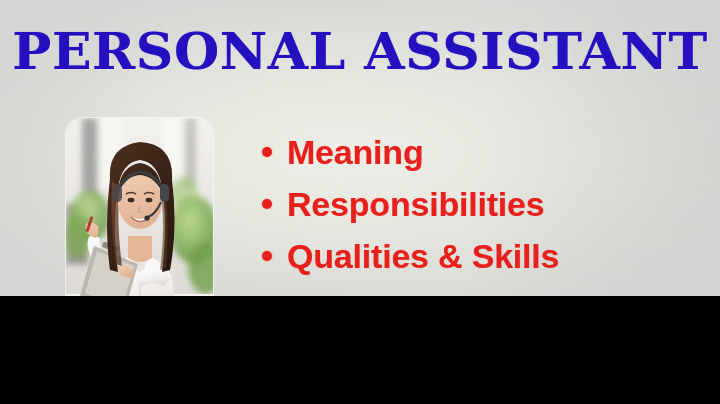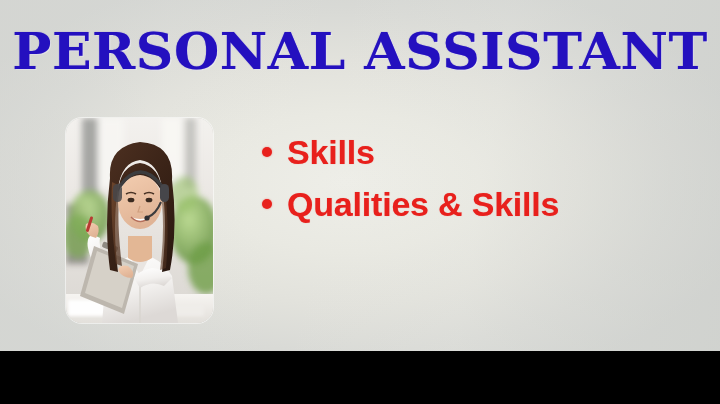--- a/index.html
+++ b/index.html
@@ -5,21 +5,21 @@
 <style>
   html, body {
     margin: 0;
     padding: 0;
     background: #000;
   }
 
   #slide {
     position: relative;
     width: 720px;
-    height: 351px;
+    height: 296px;
     overflow: hidden;
     font-family: "Liberation Sans", sans-serif;
     background:
       radial-gradient(ellipse 58% 62% at 48% 52%,
         #eeeee8 0%,
         #e9e9e2 32%,
         #e2e2dc 56%,
         #d9dad6 78%,
         #d2d4d1 100%);
   }
@@ -222,24 +222,28 @@
         <path d="M95 84 Q90 96 82 99" stroke="#3c3c3e" stroke-width="2" fill="none"></path>
         <circle cx="81" cy="100" r="2.6" fill="#2f2f33"></circle>
       </g>
     </svg>
   </div>
 
   <div class="bullets">
 
     <div class="bullet-row">
       <span class="dot"></span>
-      <span class="bullet-text">Skills</span>
+      <span class="bullet-text">Meaning</span>
     </div>
 
 
+    <div class="bullet-row">
+      <span class="dot"></span>
+      <span class="bullet-text">Responsibilities</span>
+    </div>
 
     <div class="bullet-row">
       <span class="dot"></span>
       <span class="bullet-text">Qualities &amp; Skills</span>
     </div>
 
   </div>
 
 </div>
 

